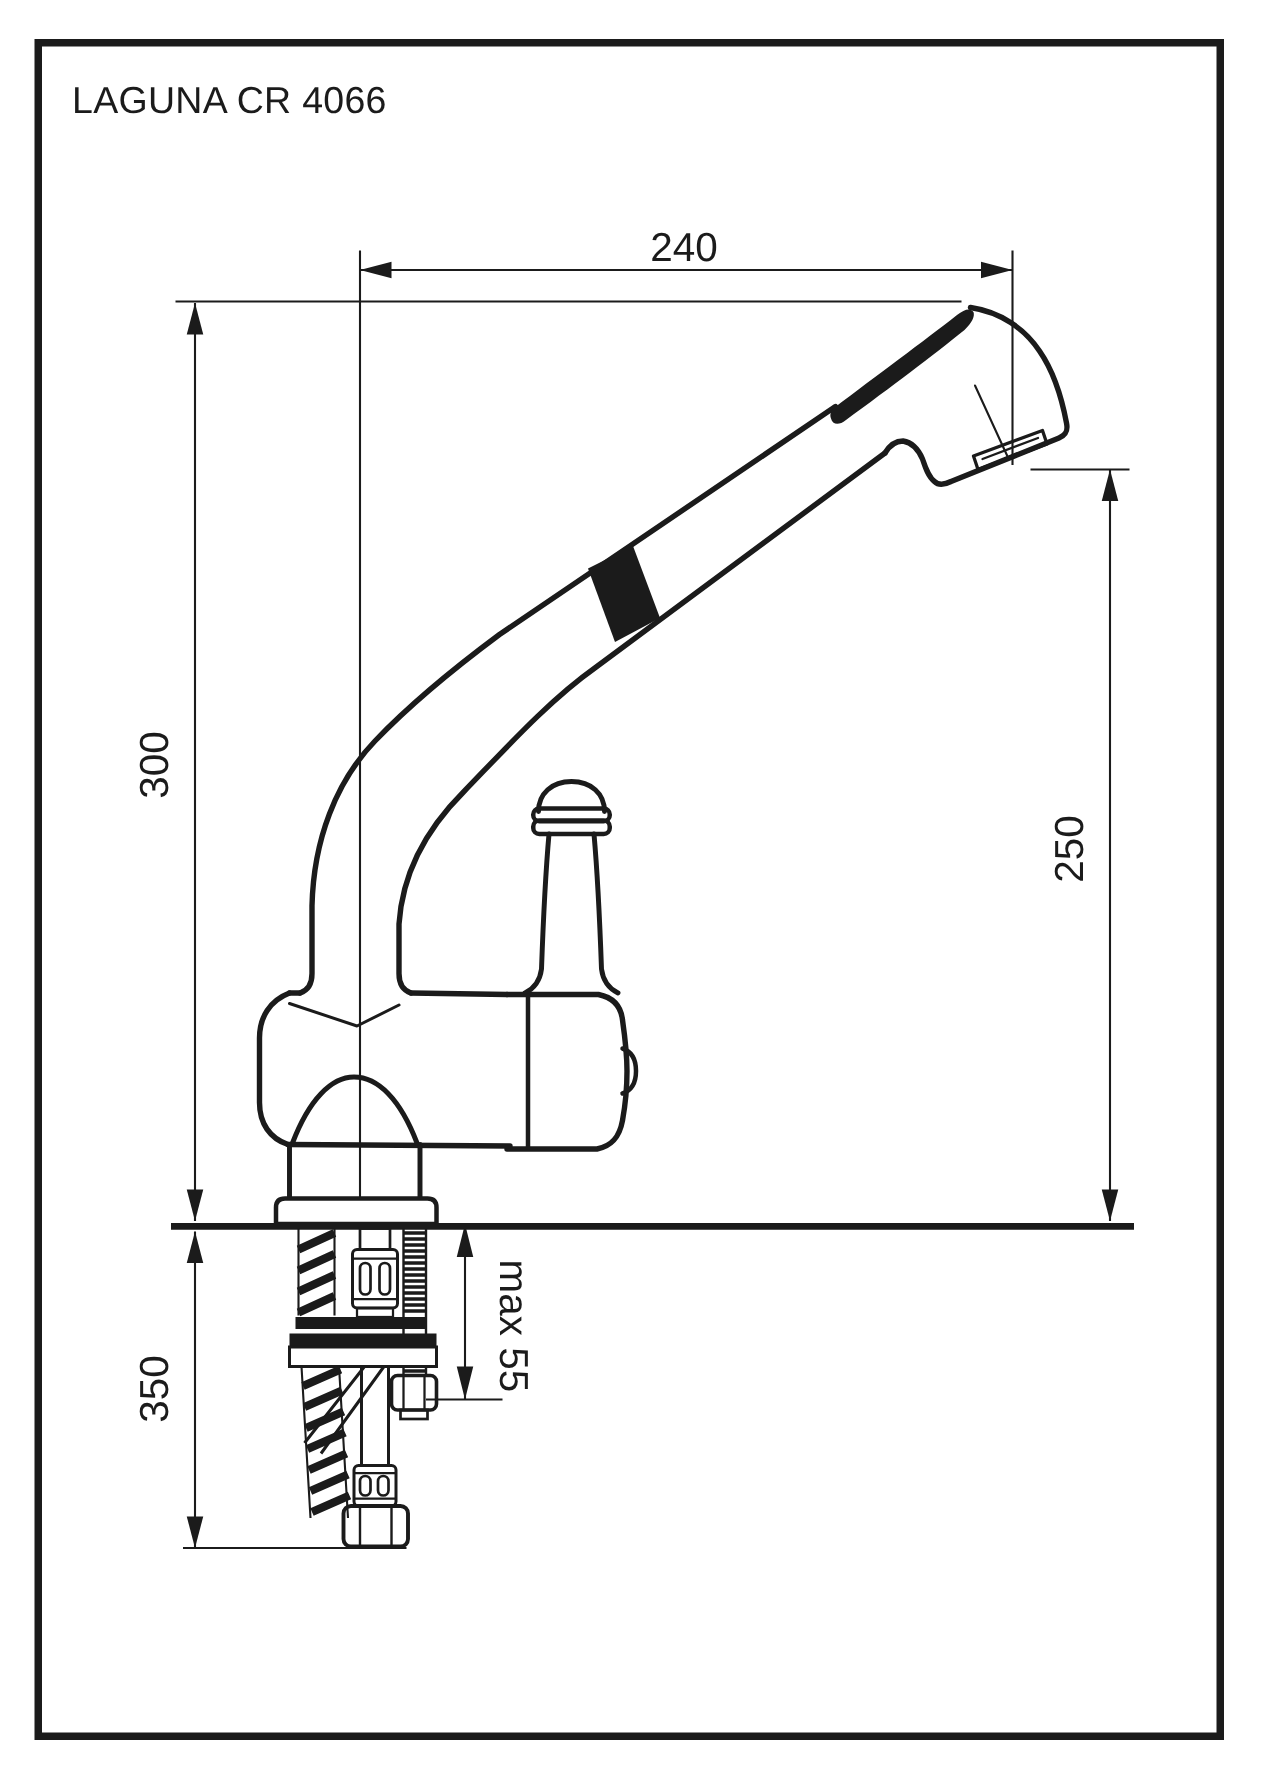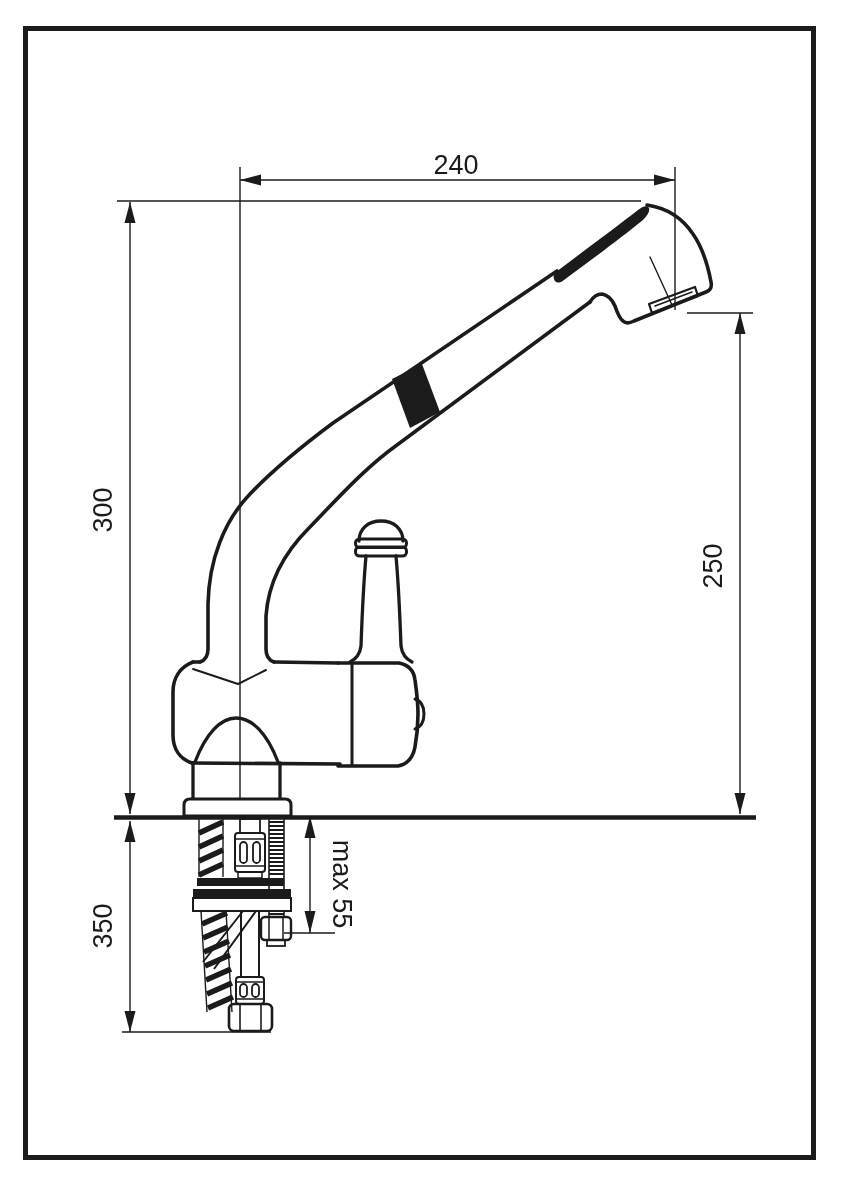--- a/index.html
+++ b/index.html
@@ -33,20 +33,21 @@
     fill:#1b1b1b;
   }
 </style>
 </head>
 <body>
 
 <div class="page">
 
   <div class="frame"></div>
 
+  <div class="title">LAGUNA CR 4066</div>
 
   <svg class="drawing" width="850" height="1190" viewBox="0 0 850 1190">
 
     <g stroke="#1b1b1b" stroke-width="1.4" fill="none">
       <line x1="240" y1="167" x2="240" y2="817"></line>
       <line x1="675" y1="167" x2="675" y2="310"></line>
       <line x1="240" y1="180" x2="675" y2="180"></line>
       <polygon fill="#1b1b1b" stroke="none" points="240,180 261,174.5 261,185.5"></polygon>
       <polygon fill="#1b1b1b" stroke="none" points="675,180 654,174.5 654,185.5"></polygon>
       <text class="dim-text" x="456" y="174" text-anchor="middle" stroke="none" fill="#1b1b1b">240</text>

